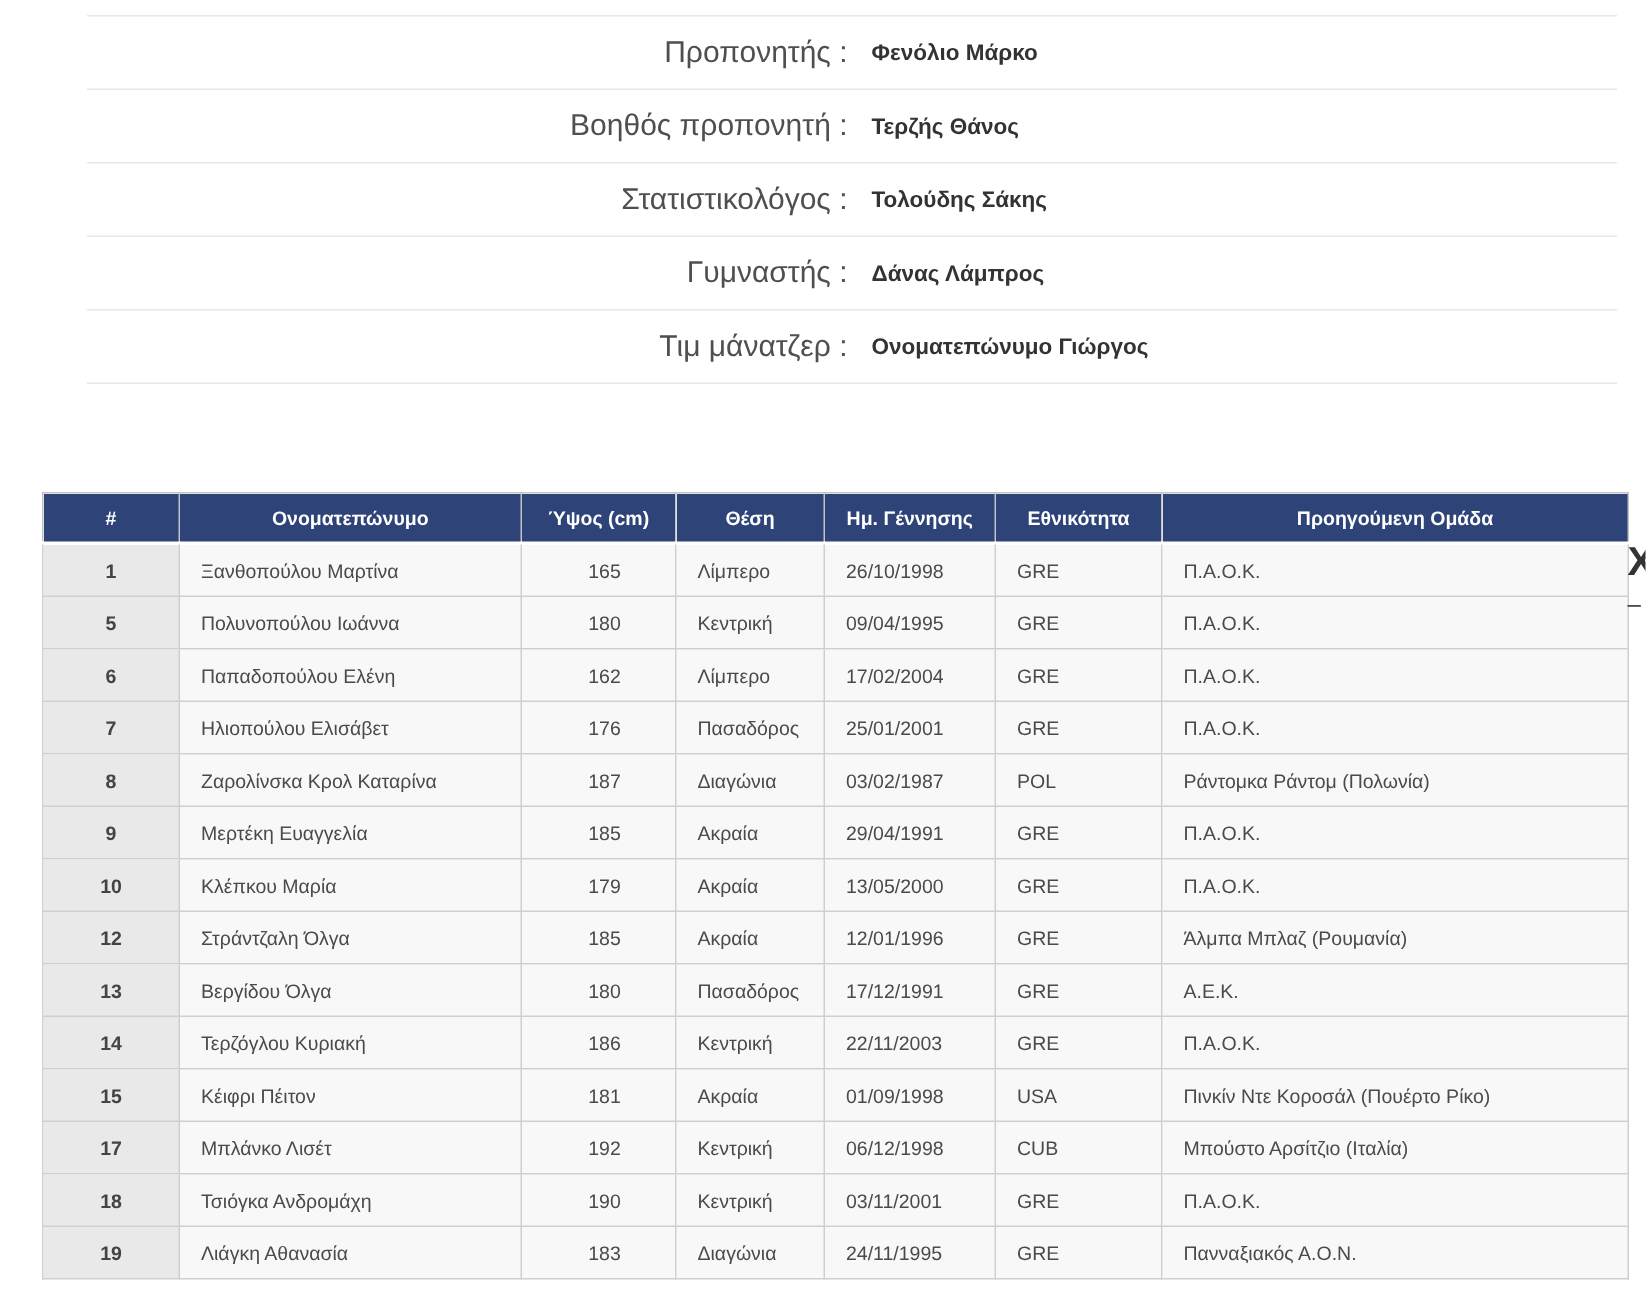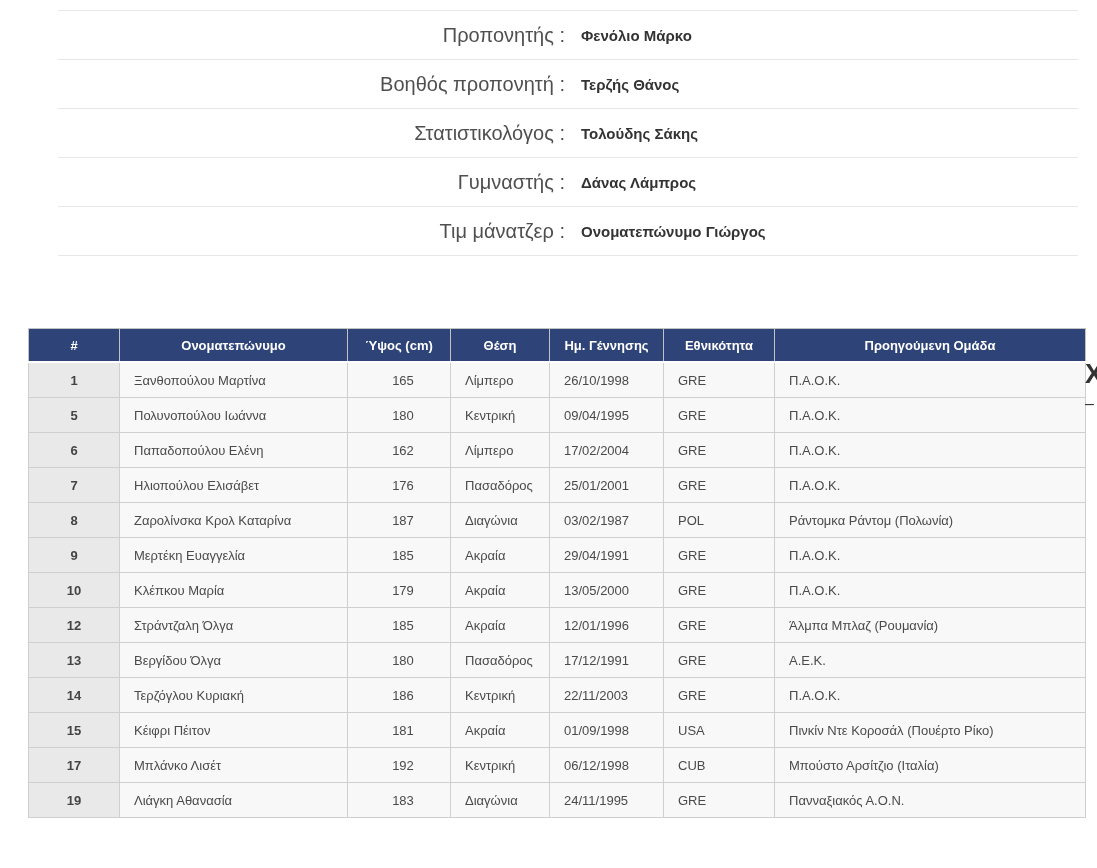--- a/index.html
+++ b/index.html
@@ -260,20 +260,29 @@
           <tr>
             <td class="col0 w0">17</td>
             <td class="col1 w1">Μπλάνκο Λισέτ</td>
             <td class="col2 w2">192</td>
             <td class="col3 w3">Κεντρική</td>
             <td class="col4 w4">06/12/1998</td>
             <td class="col5 w5">CUB</td>
             <td class="col6 w6">Μπούστο Αρσίτζιο (Ιταλία)</td>
           </tr>
           <tr>
+            <td class="col0 w0">18</td>
+            <td class="col1 w1">Τσιόγκα Ανδρομάχη</td>
+            <td class="col2 w2">190</td>
+            <td class="col3 w3">Κεντρική</td>
+            <td class="col4 w4">03/11/2001</td>
+            <td class="col5 w5">GRE</td>
+            <td class="col6 w6">Π.Α.Ο.Κ.</td>
+          </tr>
+          <tr>
             <td class="col0 w0">19</td>
             <td class="col1 w1">Λιάγκη Αθανασία</td>
             <td class="col2 w2">183</td>
             <td class="col3 w3">Διαγώνια</td>
             <td class="col4 w4">24/11/1995</td>
             <td class="col5 w5">GRE</td>
             <td class="col6 w6">Πανναξιακός Α.Ο.Ν.</td>
           </tr>
         </tbody>
     </table>

